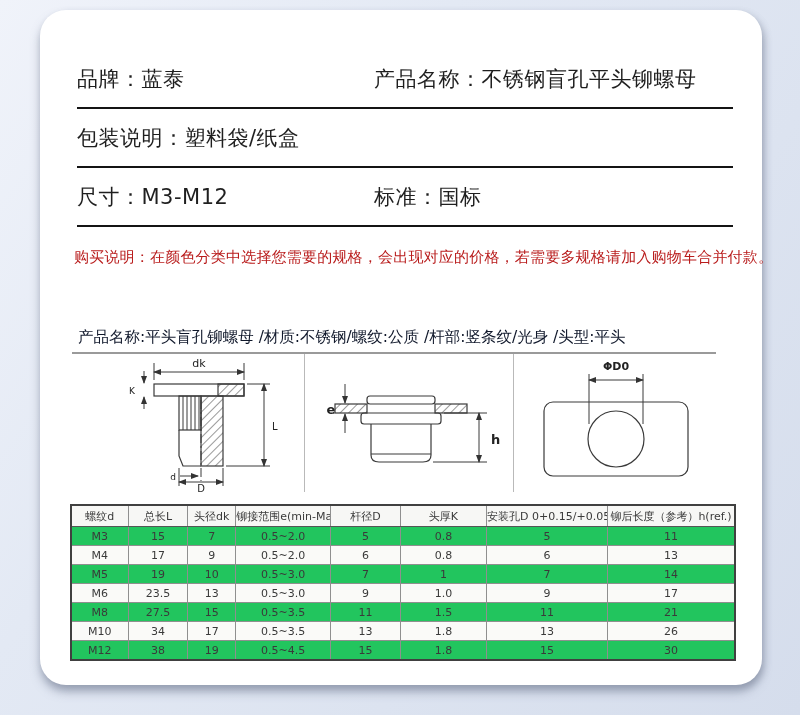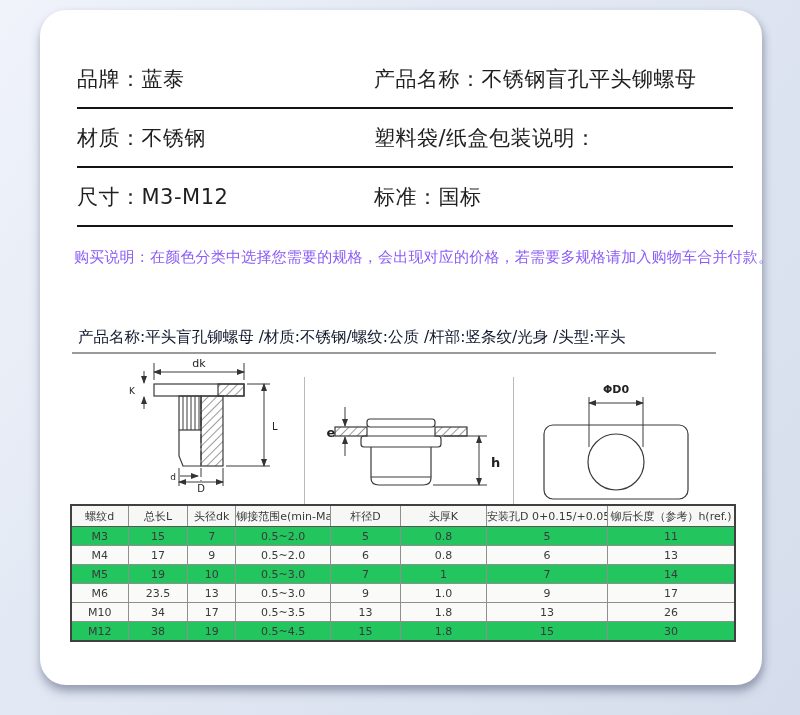--- a/index.html
+++ b/index.html
@@ -15,29 +15,29 @@
   }
   
   .spec{position:absolute;top:40px;left:37px;right:29px;}
   .spec-row{height:57px;display:flex;align-items:center;border-bottom:2px solid #141414;}
   .spec-cell{display:flex;align-items:baseline;white-space:nowrap;}
   .spec-cell.left{width:297px;flex:0 0 auto;text-align:right;}
   .spec-cell.right{flex:1;}
   .spec-cell span{font-size:21px;font-weight:500;color:#1f1f1f;letter-spacing:.5px;}
   
   .note{position:absolute;top:238px;left:34px;right:14px;
-        font-size:15px;color:#8b5cf6;letter-spacing:.2px;white-space:nowrap;}
+        font-size:15px;color:#b91c1c;letter-spacing:.2px;white-space:nowrap;}
   
   .summary{position:absolute;top:317px;left:38px;right:20px;
            font-size:15.5px;color:#0f172a;white-space:nowrap;}
   
   .diagrams{position:absolute;top:342px;left:32px;width:644px;height:140px;
             border-top:2px solid #9a9a9a;display:flex;}
   .diag-cell{height:138px;}
-  .diag-cell + .diag-cell{border-left:1px solid #b9b9b9;margin-top:23px;}
+  .diag-cell + .diag-cell{border-left:1px solid #b9b9b9;}
   .diag-cell svg{display:block;}
   .dg{stroke:#3a3a3a;stroke-width:1.2;fill:none;}
   .dgthin{stroke:#3a3a3a;stroke-width:1;fill:none;}
   .dgtext{font-family:"DejaVu Sans",sans-serif;fill:#222;stroke:none;}
   
   .size-table{position:absolute;top:486px;left:30px;width:666px;
               border-collapse:collapse;table-layout:fixed;
               font-size:11px;color:#3a3a3a;background:#fafaf8;}
   .size-table th,.size-table td{
     border:1px solid #8f8f8f;text-align:center;padding:0;height:18px;
@@ -56,27 +56,23 @@
       <div class="spec-cell left">
         <span>品牌：</span>
         <span>蓝泰</span>
       </div>
       <div class="spec-cell right">
         <span>产品名称：</span>
         <span>不锈钢盲孔平头铆螺母</span>
       </div>
     </div>
     <div class="spec-row">
-      <div class="spec-cell left">
-        <span>材质：</span>
-        <span>不锈钢</span>
-      </div>
       <div class="spec-cell right">
+        <span>包装说明：</span>
         <span>塑料袋/纸盒</span>
-        <span>包装说明：</span>
       </div>
     </div>
     <div class="spec-row">
       <div class="spec-cell left">
         <span>尺寸：</span>
         <span>M3-M12</span>
       </div>
       <div class="spec-cell right">
         <span>标准：</span>
         <span>国标</span>
@@ -250,20 +246,30 @@
         <tr>
           <td>M6</td>
           <td>23.5</td>
           <td>13</td>
           <td>0.5~3.0</td>
           <td>9</td>
           <td>1.0</td>
           <td>9</td>
           <td>17</td>
         </tr>
+        <tr class="shade">
+          <td>M8</td>
+          <td>27.5</td>
+          <td>15</td>
+          <td>0.5~3.5</td>
+          <td>11</td>
+          <td>1.5</td>
+          <td>11</td>
+          <td>21</td>
+        </tr>
         <tr>
           <td>M10</td>
           <td>34</td>
           <td>17</td>
           <td>0.5~3.5</td>
           <td>13</td>
           <td>1.8</td>
           <td>13</td>
           <td>26</td>
         </tr>

